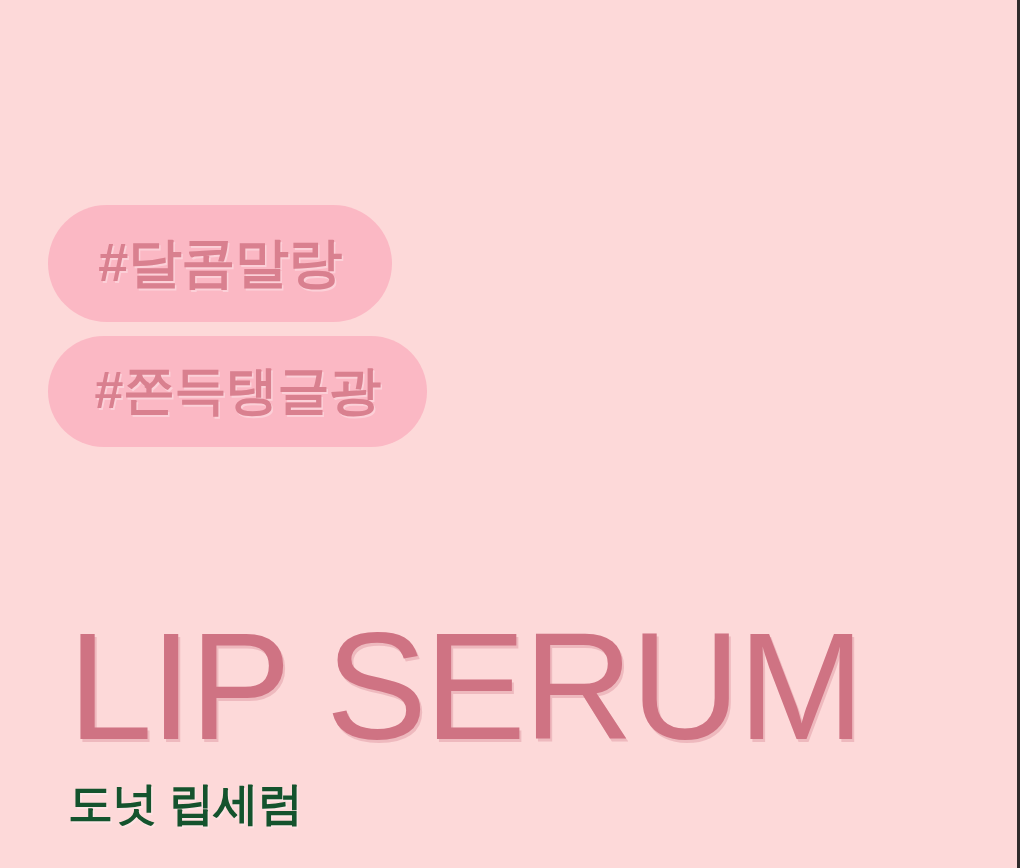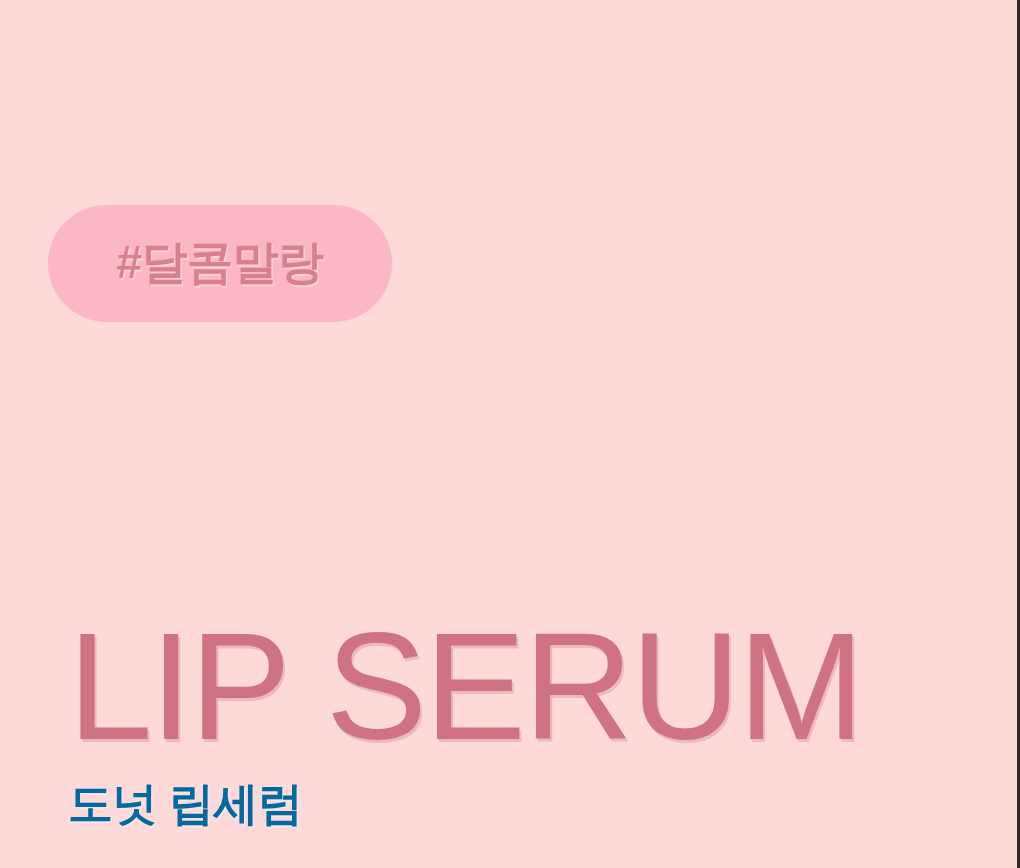--- a/index.html
+++ b/index.html
@@ -58,21 +58,21 @@
     text-shadow: 1.5px 1.5px 0 rgba(255, 255, 255, 0.34);
   }
 
   #pill-1 {
     left: 48px;
     top: 205px;
     width: 344px;
     height: 117px;
   }
   #pill-1 .pill-label {
-    font-size: 46px;
+    font-size: 54px;
     padding-bottom: 3px;
   }
 
   #pill-2 {
     left: 48px;
     top: 336px;
     width: 379px;
     height: 111px;
   }
   #pill-2 .pill-label {
@@ -194,33 +194,36 @@
   #subtitle {
     position: absolute;
     left: 68px;
     top: 779px;
     font-family: "Liberation Sans", sans-serif;
     font-weight: 700;
     font-size: 45px;
     line-height: 50px;
     letter-spacing: -0.5px;
     white-space: nowrap;
-    color: #0369a1;
+    color: #14532d;
     text-shadow: 1.5px 1.5px 0 rgba(255,255,255,0.30);
   }
 </style>
 </head>
 <body>
 
 <div id="banner">
 
   <div class="pill" id="pill-1">
     <span class="pill-label">#달콤말랑</span>
   </div>
 
+  <div class="pill" id="pill-2">
+    <span class="pill-label">#쫀득탱글광</span>
+  </div>
 
 
   <div id="title-serum">LIP SERUM</div>
 
   <div id="subtitle">도넛 립세럼</div>
 
   <div id="page-edge-inner"></div>
   <div id="page-edge"></div>
 
 </div>

